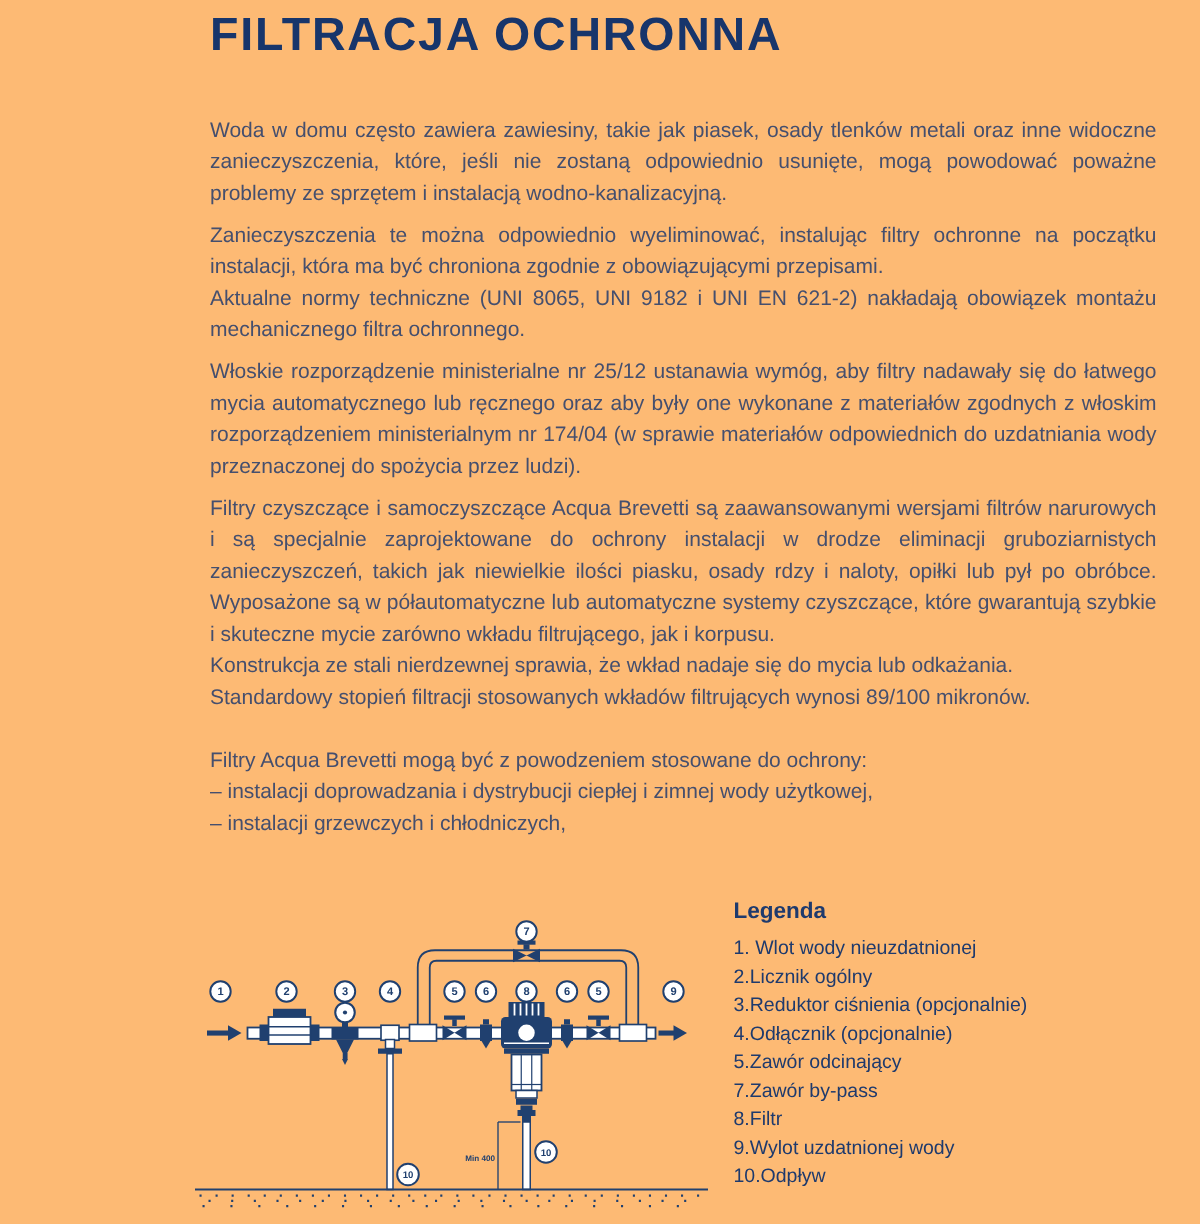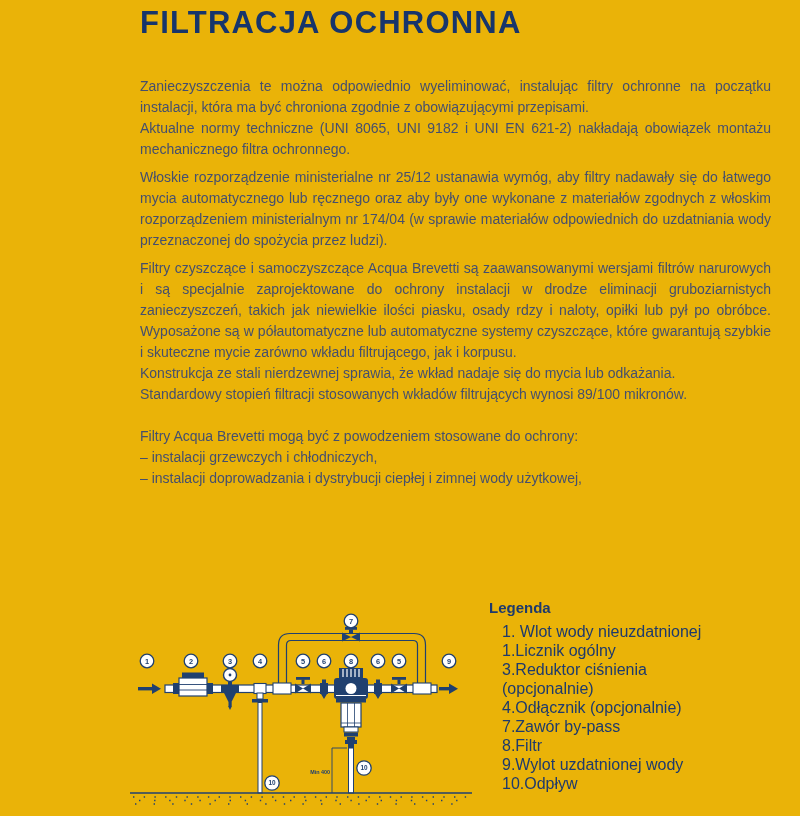--- a/index.html
+++ b/index.html
@@ -1,20 +1,20 @@
 <!DOCTYPE html>
 <html><head>
 <meta charset="utf-8">
 <style>
   html,body{margin:0;padding:0;background:#ffffff;}
   .page{
     position:relative;
     width:800px;
     height:816px;
-    background:#eab308;
+    background:#fdba74;
     overflow:hidden;
     font-family:"Liberation Sans", sans-serif;
   }
   .text-col{
     position:absolute;
     left:140px;
     top:0;
     width:631px;
   }
   h1.title{
@@ -46,23 +46,22 @@
     top:599px;
     width:214px;
     color:#1e3a6d;
   }
   .legend-title{
     font-size:15px;
     font-weight:700;
     margin-bottom:6px;
   }
   .legend-item{
-    font-size:16px;
+    font-size:13px;
     line-height:19px;
-    margin-left:13px;
   }
   .diagram{
     position:absolute;
     left:128px;
     top:600px;
   }
   
   .ln{stroke:#20406f;fill:none;}
   .fl{fill:#20406f;stroke:none;}
   .wh{fill:#ffffff;stroke:#20406f;}
@@ -73,31 +72,32 @@
   }
 </style>
 </head>
 <body>
 
 <div class="page">
 
   <div class="text-col">
     <h1 class="title">FILTRACJA OCHRONNA</h1>
 
+    <p class="para">Woda w domu często zawiera zawiesiny, takie jak piasek, osady tlenków metali oraz inne widoczne zanieczyszczenia, które, jeśli nie zostaną odpowiednio usunięte, mogą powodować poważne problemy ze sprzętem i instalacją wodno-kanalizacyjną.</p>
     <p class="para">Zanieczyszczenia te można odpowiednio wyeliminować, instalując filtry ochronne na początku instalacji, która ma być chroniona zgodnie z obowiązującymi przepisami.
 Aktualne normy techniczne (UNI 8065, UNI 9182 i UNI EN 621-2) nakładają obowiązek montażu mechanicznego filtra ochronnego.</p>
     <p class="para">Włoskie rozporządzenie ministerialne nr 25/12 ustanawia wymóg, aby filtry nadawały się do łatwego mycia automatycznego lub ręcznego oraz aby były one wykonane z materiałów zgodnych z włoskim rozporządzeniem ministerialnym nr 174/04 (w sprawie materiałów odpowiednich do uzdatniania wody przeznaczonej do spożycia przez ludzi).</p>
     <p class="para">Filtry czyszczące i samoczyszczące Acqua Brevetti są zaawansowanymi wersjami filtrów narurowych i są specjalnie zaprojektowane do ochrony instalacji w drodze eliminacji gruboziarnistych zanieczyszczeń, takich jak niewielkie ilości piasku, osady rdzy i naloty, opiłki lub pył po obróbce. Wyposażone są w półautomatyczne lub automatyczne systemy czyszczące, które gwarantują szybkie i skuteczne mycie zarówno wkładu filtrującego, jak i korpusu.
 Konstrukcja ze stali nierdzewnej sprawia, że wkład nadaje się do mycia lub odkażania.
 Standardowy stopień filtracji stosowanych wkładów filtrujących wynosi 89/100 mikronów.</p>
 
     <div class="list-block">
       <p>Filtry Acqua Brevetti mogą być z powodzeniem stosowane do ochrony:</p>
+      <p>– instalacji doprowadzania i dystrybucji ciepłej i zimnej wody użytkowej,</p>
       <p>– instalacji grzewczych i chłodniczych,</p>
-      <p>– instalacji doprowadzania i dystrybucji ciepłej i zimnej wody użytkowej,</p>
     </div>
   </div>
 
   <svg class="diagram" width="350" height="216" viewBox="0 0 350 216" xmlns="http://www.w3.org/2000/svg">
 
     <g>
       <rect class="fl" x="10" y="87" width="14" height="3.4"></rect>
       <path class="fl" d="M24,83.5 L33,88.7 L24,93.9 Z"></path>
     </g>
 
@@ -261,22 +261,23 @@
       <g>
           <circle class="wh" cx="236" cy="168" r="7.2" stroke-width="1.3"></circle>
         <text class="mk-txt" x="236" y="170.4" font-size="6.4" text-anchor="middle">10</text>
         </g>
     </g>
   </svg>
 
   <div class="legend">
     <div class="legend-title">Legenda</div>
     <div class="legend-item">1. Wlot wody nieuzdatnionej</div>
-    <div class="legend-item">1.Licznik ogólny</div>
+    <div class="legend-item">2.Licznik ogólny</div>
     <div class="legend-item">3.Reduktor ciśnienia (opcjonalnie)</div>
     <div class="legend-item">4.Odłącznik (opcjonalnie)</div>
+    <div class="legend-item">5.Zawór odcinający</div>
     <div class="legend-item">7.Zawór by-pass</div>
     <div class="legend-item">8.Filtr</div>
     <div class="legend-item">9.Wylot uzdatnionej wody</div>
     <div class="legend-item">10.Odpływ</div>
   </div>
 
 </div>
 
 </body></html>

